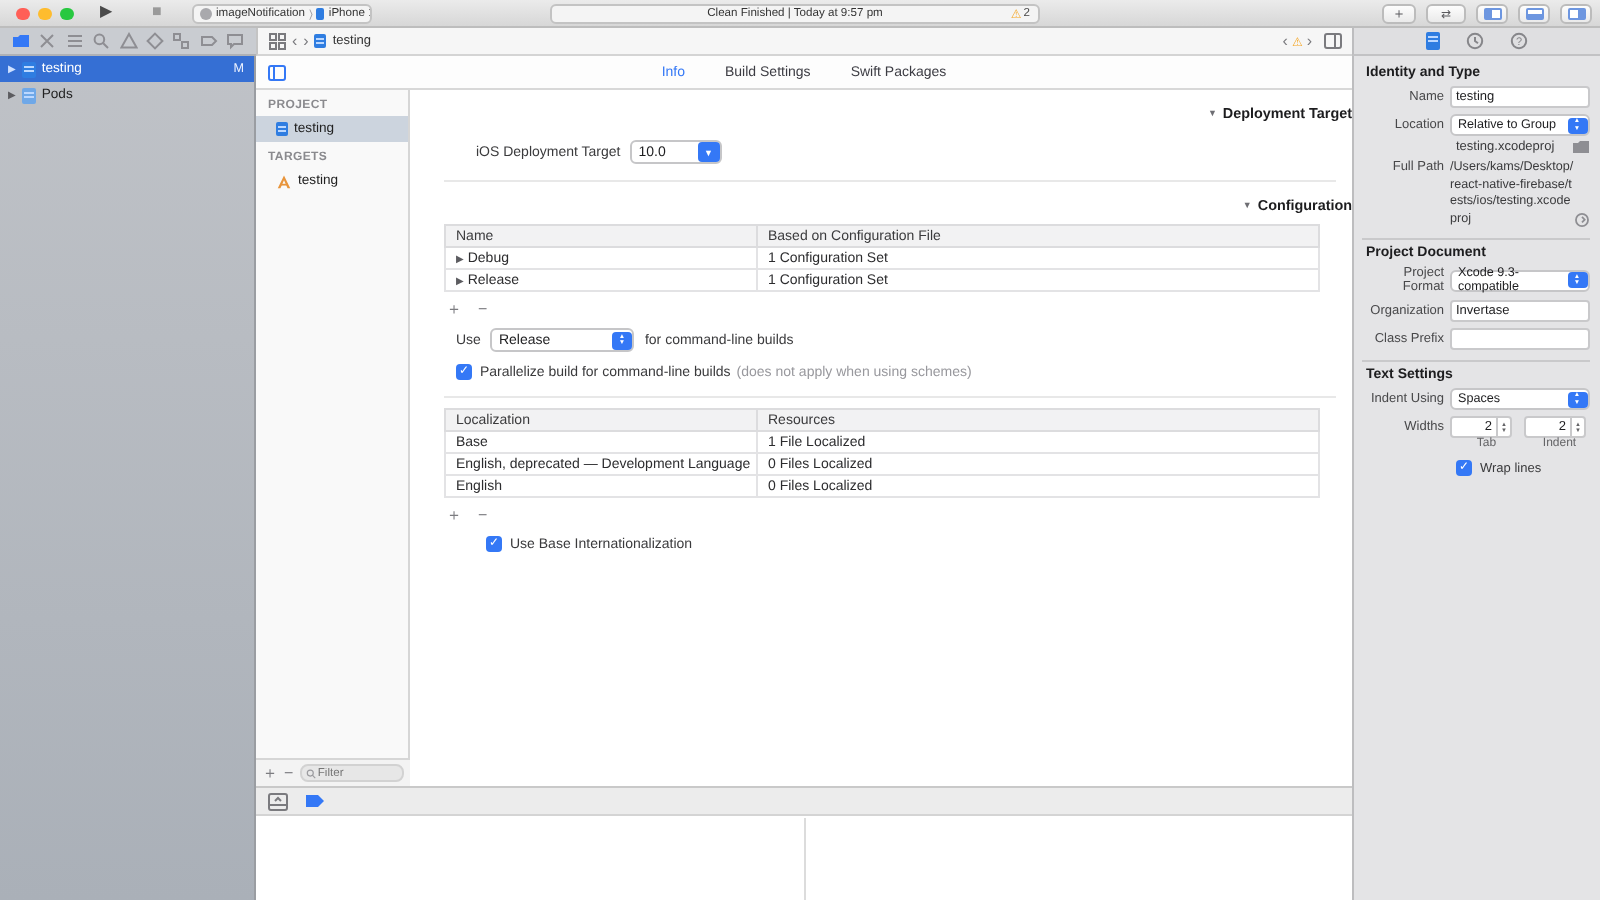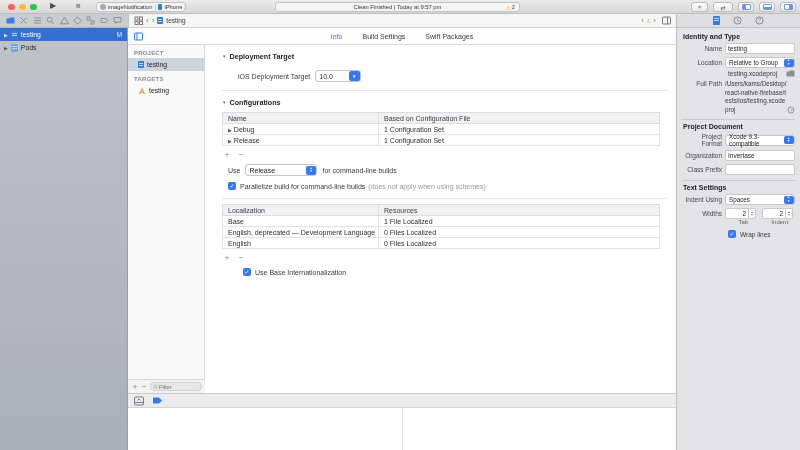--- a/index.html
+++ b/index.html
@@ -46,21 +46,21 @@
   .col-h { font-size:6px; font-weight:bold; color:#8a8a8e; padding:5px 0 2px 6px; letter-spacing:.2px; }
   .col-row { height:13px; display:flex; align-items:center; gap:3px; padding-left:10px; font-size:6.8px; color:#222; }
   .col-row.sel { background:#ccd4de; }
   .target-ic { width:8px; height:8px; flex:none; }
   .filterbar { position:absolute; left:0; bottom:0; width:77px; height:14px; border-top:1px solid #d6d6d6; background:#f3f3f3; display:flex; align-items:center; gap:3px; padding:0 3px; }
   .pm { color:#7c7c80; font-size:8px; line-height:8px; }
   .filter-field { flex:1; height:9px; background:#e7e7e7; border:1px solid #d2d2d2; border-radius:4px; display:flex; align-items:center; padding:0 2px; gap:1px; }
   .filter-field input { border:none; background:transparent; width:100%; font-size:5.8px; font-family:"Liberation Sans",sans-serif; color:#555; outline:none; }
 
   .content { left:77px; top:17px; width:471px; height:348px; background:#fff; overflow:hidden; padding-left:17px; }
-  .sec-h { margin-top:7px; font-size:7.2px; font-weight:bold; color:#1d1d1f; display:flex; align-items:center; gap:3px; }
+  .sec-h { margin-top:7px; font-size:7.2px; font-weight:bold; color:#1d1d1f; display:flex; align-items:center; gap:3px;justify-content:flex-end; }
   .sec-h .disc { font-size:4.5px; color:#6e6e73; }
   .sep { border-bottom:1px solid #e8e8e8; margin-top:8px; margin-right:8px; }
   .dep-row { margin:9px 0 0 16px; display:flex; align-items:center; gap:5px; }
   .lbl { font-size:7px; color:#3a3a3c; }
   .note { font-size:7px; color:#98989d; }
   .combo { width:46px; height:12px; border:1px solid #c6c6c8; border-radius:3px; background:#fff; display:flex; align-items:center; }
   .combo .val { flex:1; padding-left:3px; font-size:7px; }
   .combo .dd { width:11px; height:10px; margin-right:0.5px; background:#3478f6; border-radius:2px; color:#fff; font-size:4.5px; display:flex; align-items:center; justify-content:center; }
   .popup { height:12px; border:1px solid #c6c6c8; border-radius:3px; background:#fff; display:flex; align-items:center; position:relative; padding-right:12px; }
   .popup .val { padding-left:3px; font-size:7px; }
@@ -278,21 +278,21 @@
       <span class="lbl">iOS Deployment Target</span>
       <span class="combo">
         <span class="val">10.0</span>
         <span class="dd">▼</span>
       </span>
     </div>
     <div class="sep"></div>
 
     <div class="sec-h">
       <span class="disc">▼</span>
-      <span>Configurations</span>
+      <span>Configuration</span>
     </div>
     <table class="cfg">
       <colgroup>
           <col style="width:156px">
           <col>
         </colgroup>
       <tbody>
           <tr>
         <th>Name</th>
         <th>Based on Configuration File</th>

